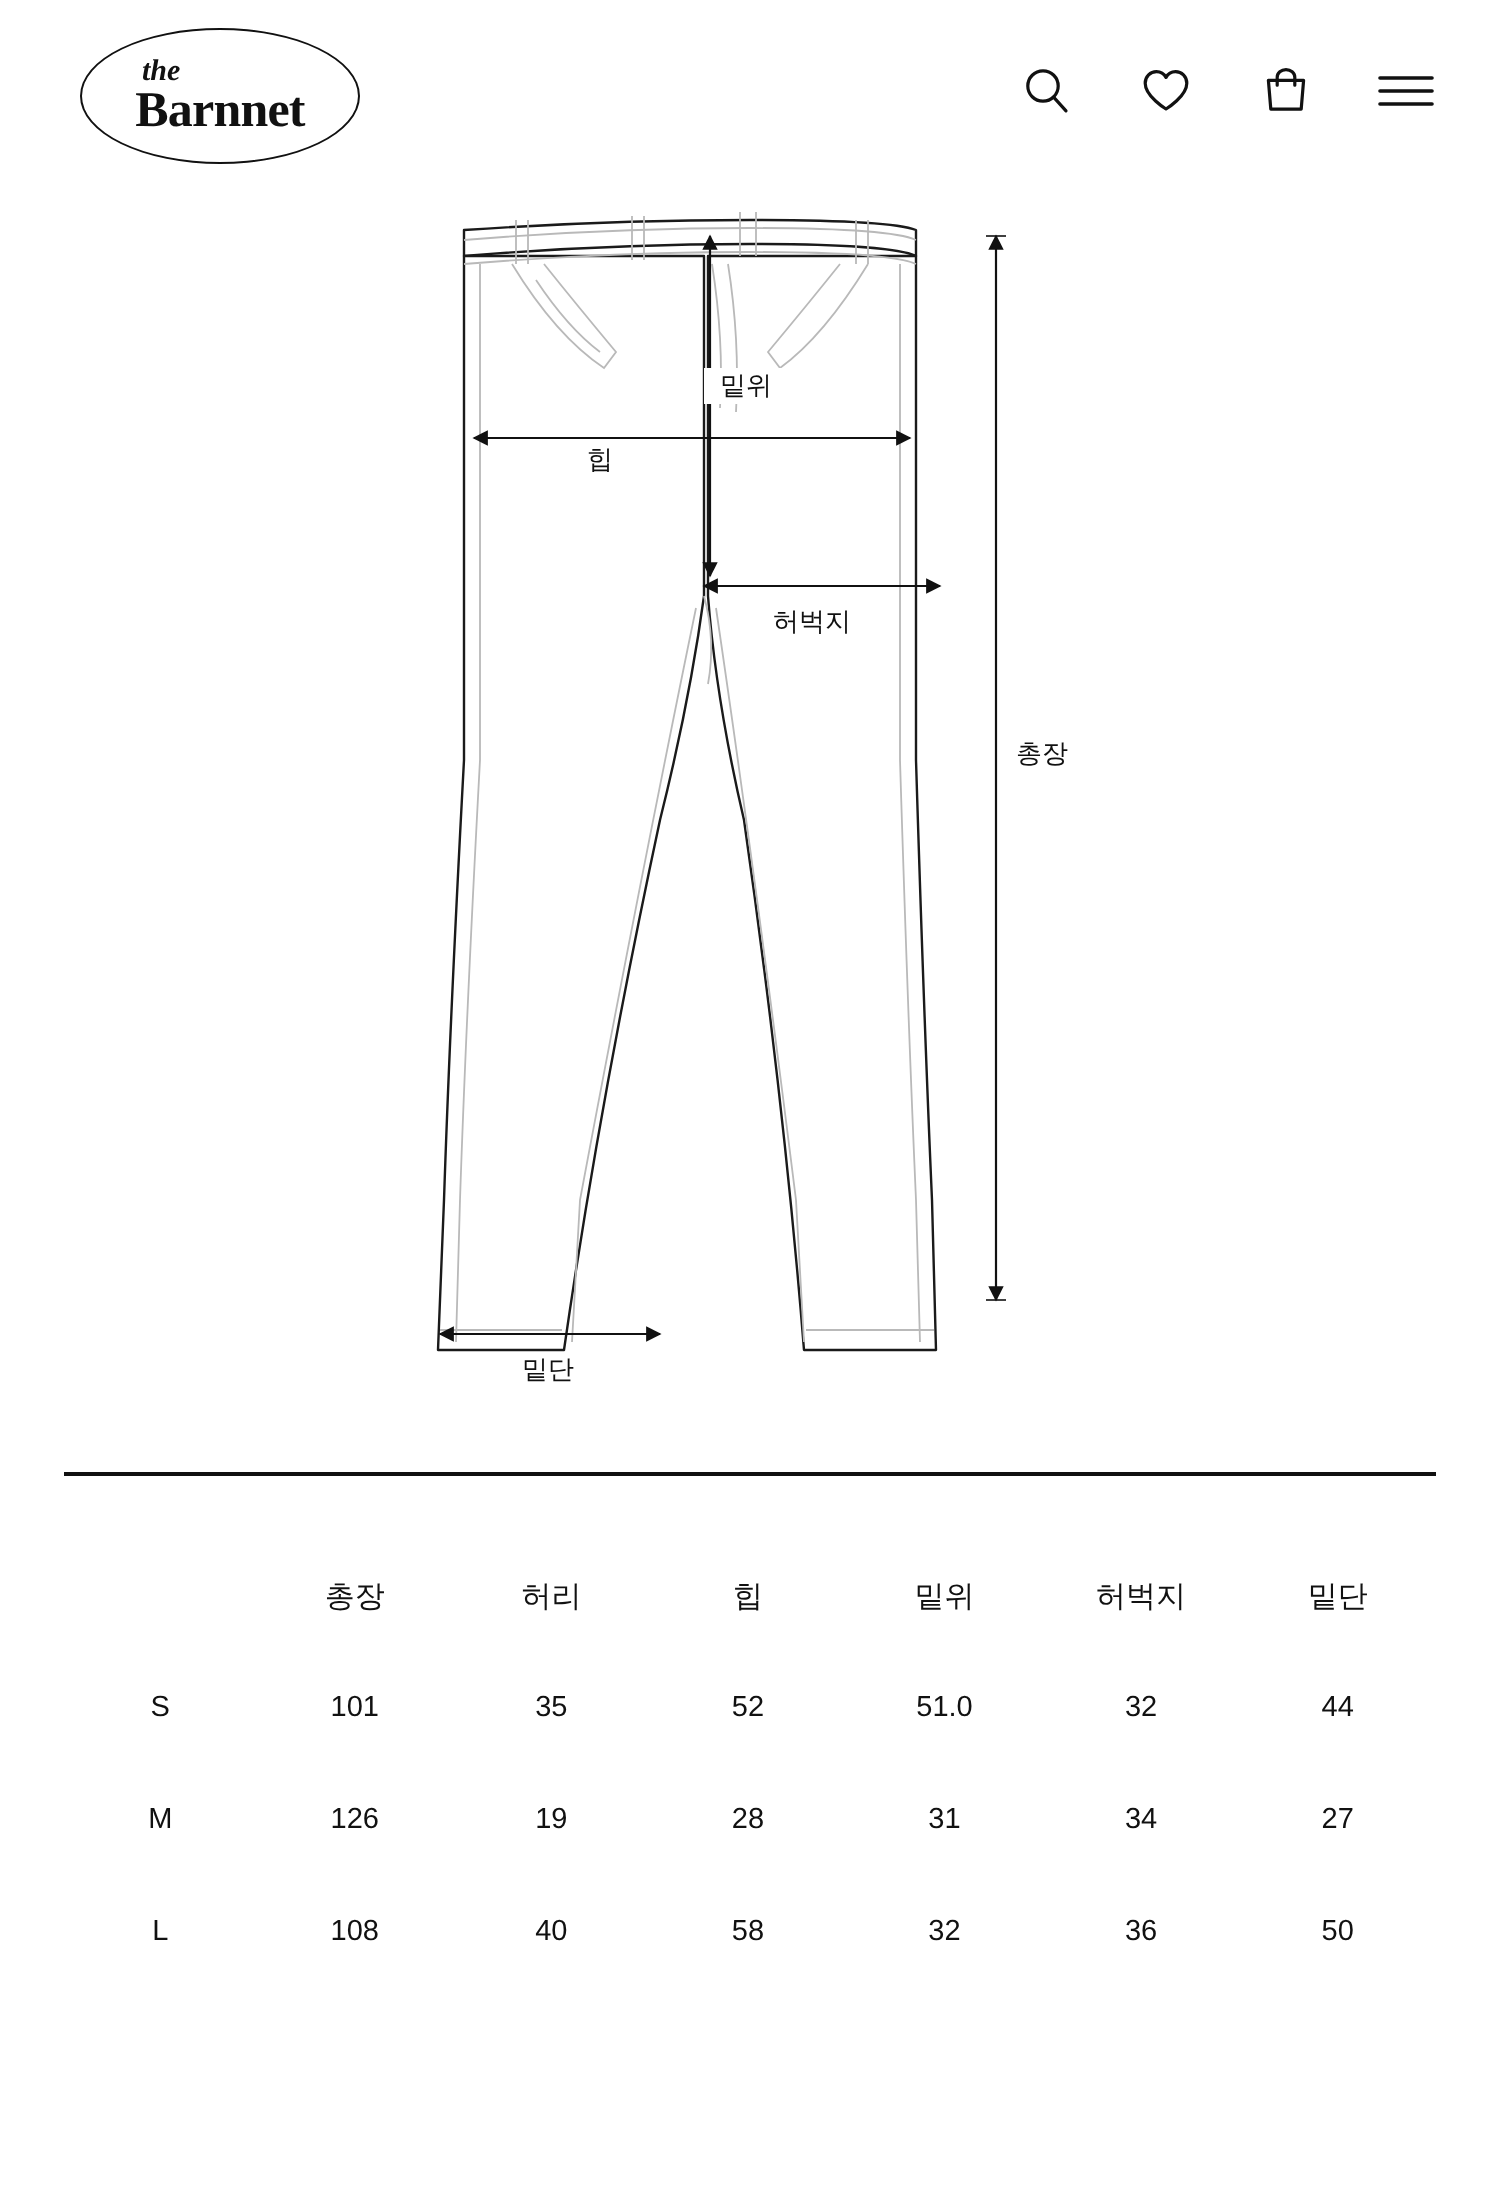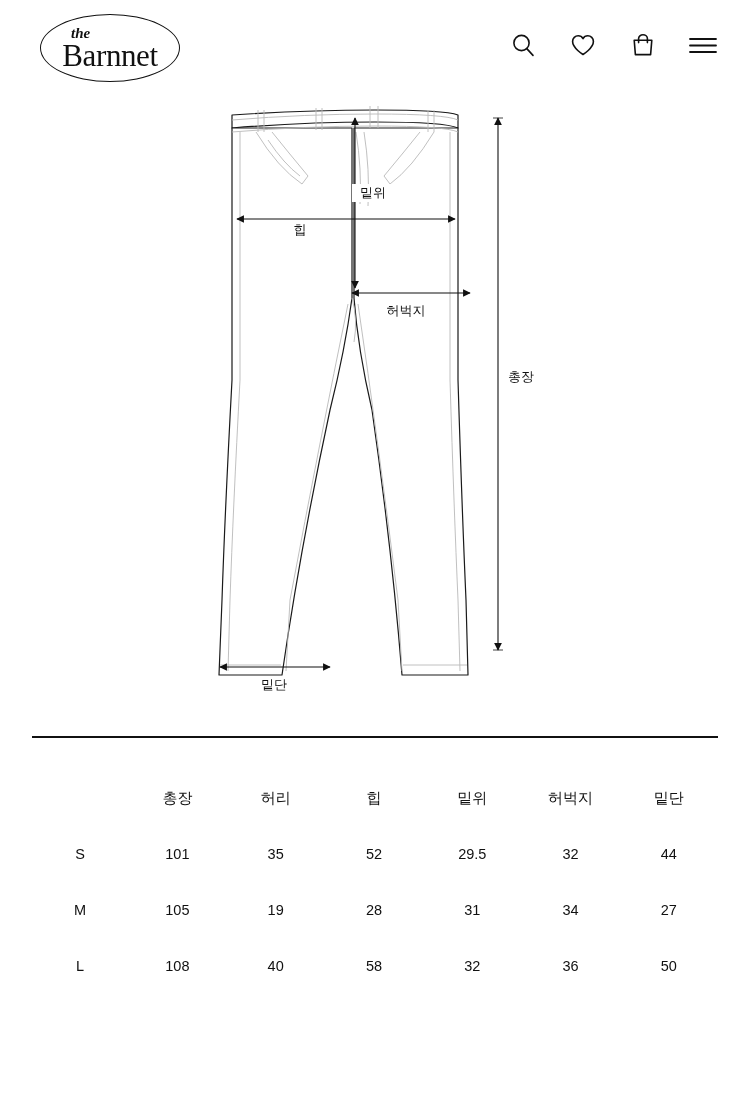--- a/index.html
+++ b/index.html
@@ -41,22 +41,22 @@
     font-size: 15px;
     font-weight: bold;
     font-style: italic;
     line-height: 1;
     margin-bottom: -1px;
     align-self: flex-start;
     margin-left: 30px;
   }
   .logo-name {
     font-family: "Liberation Serif", serif;
-    font-size: 31px;
-    font-weight: normal;
+    font-size: 25px;
+    font-weight: bold;
     letter-spacing: -0.4px;
     line-height: 1;
     text-align: center;
   }
   .header-icons {
     position: absolute;
     right: 32px; top: 30px;
     display: flex;
     align-items: center;
     gap: 30px;
@@ -280,27 +280,27 @@
         <th>허벅지</th>
         <th>밑단</th>
       </tr>
     </thead>
     <tbody>
       <tr>
         <td class="rowhead">S</td>
         <td>101</td>
         <td>35</td>
         <td>52</td>
-        <td>29.5</td>
+        <td>51.0</td>
         <td>32</td>
         <td>44</td>
       </tr>
       <tr>
         <td class="rowhead">M</td>
-        <td>105</td>
+        <td>126</td>
         <td>19</td>
         <td>28</td>
         <td>31</td>
         <td>34</td>
         <td>27</td>
       </tr>
       <tr>
         <td class="rowhead">L</td>
         <td>108</td>
         <td>40</td>

